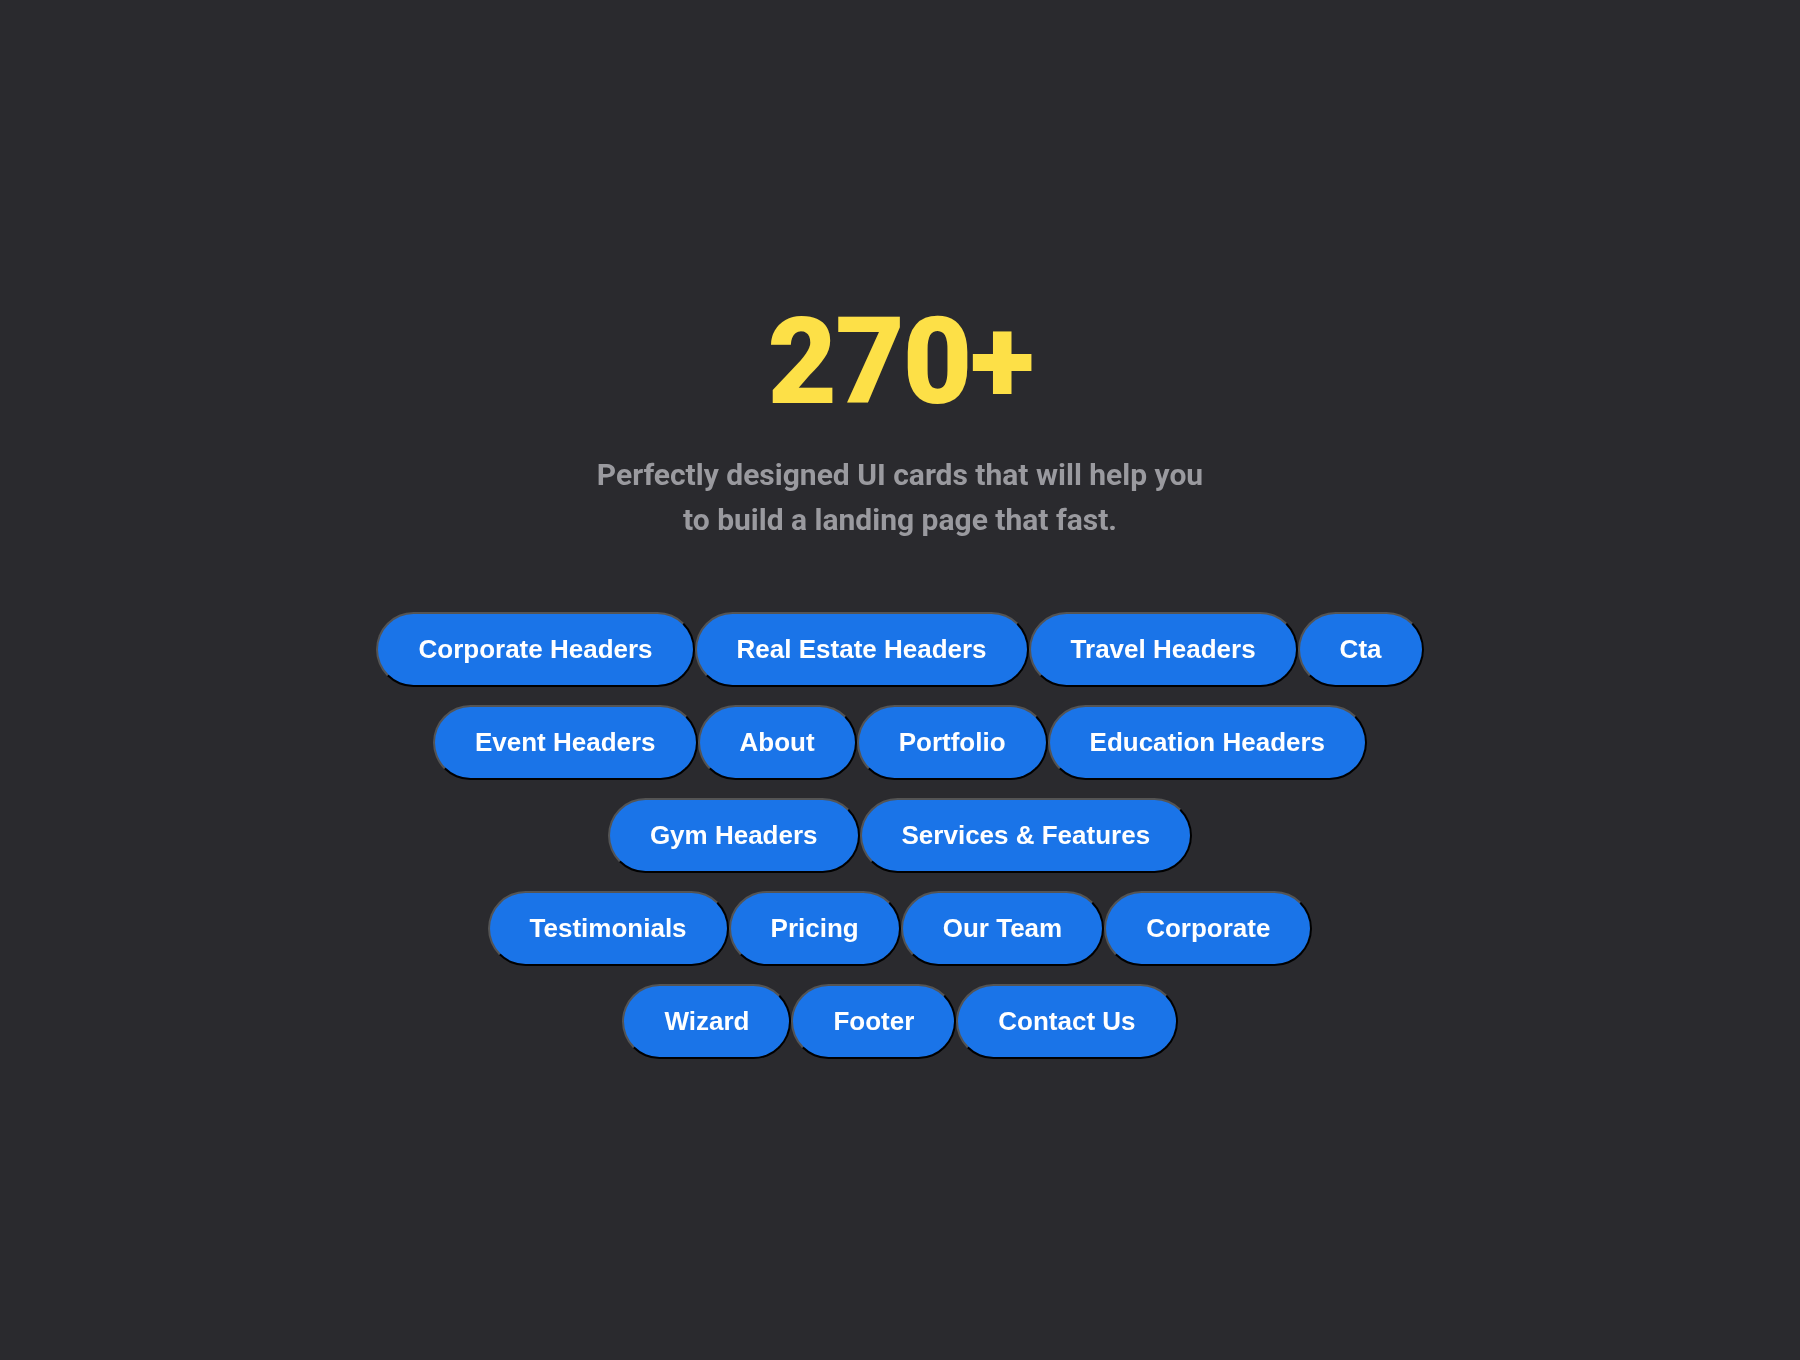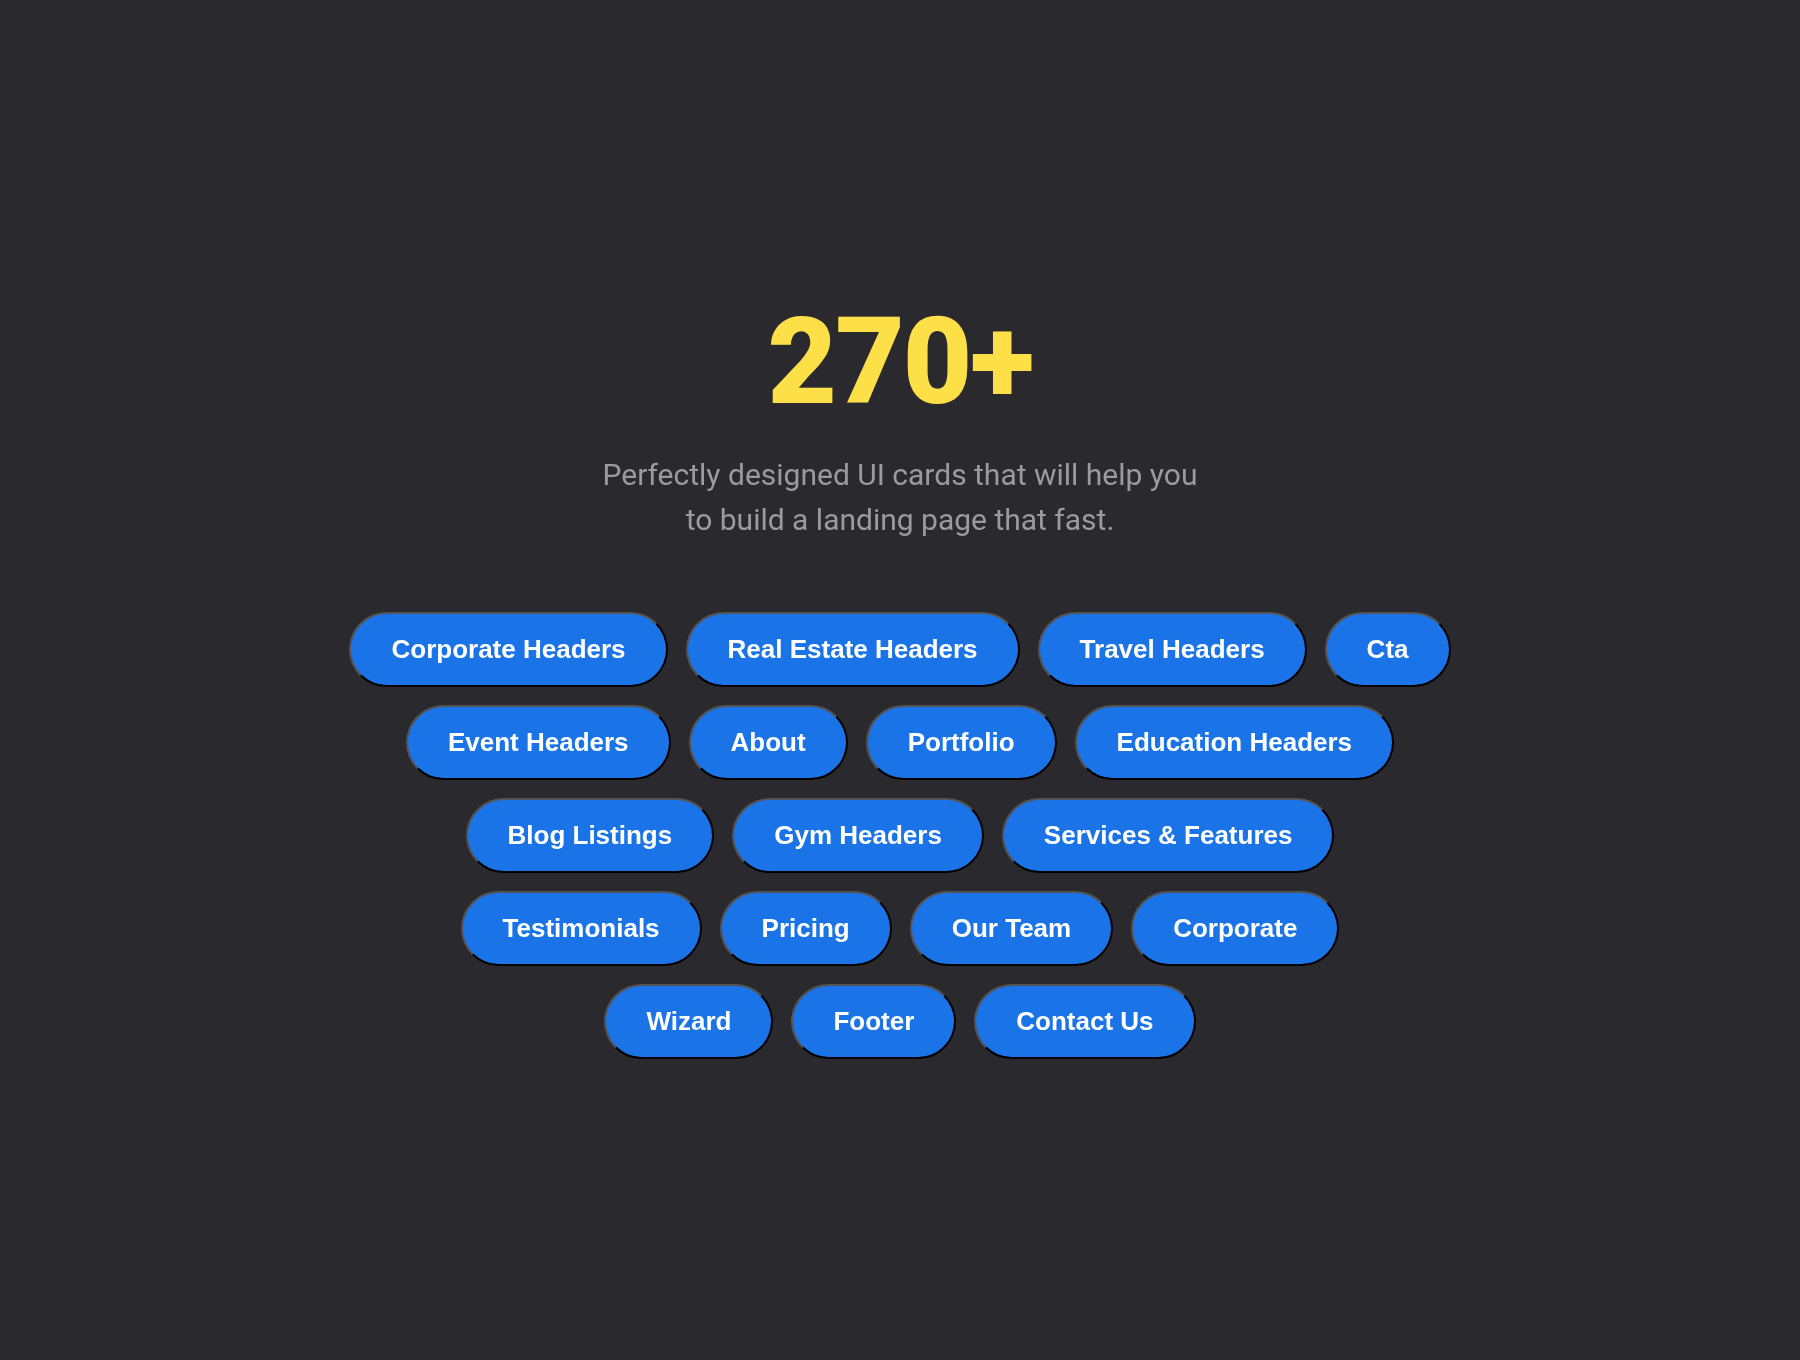--- a/index.html
+++ b/index.html
@@ -31,35 +31,34 @@
       line-height: 1;
       margin-bottom: 30px;
       letter-spacing: -2px;
     }
 
     .subtitle {
       font-size: 30px;
       color: #9a9a9f;
       line-height: 1.5;
       margin-bottom: 70px;
-      font-weight: 400;
+      font-weight: 700;
     }
 
     .tags-wrapper {
       display: flex;
       flex-direction: column;
       align-items: center;
       gap: 18px;
     }
 
     .tag-row {
       display: flex;
       flex-wrap: wrap;
       justify-content: center;
-      gap: 18px;
     }
 
     .tag {
       background-color: #1a74e8;
       color: #ffffff;
       border-radius: 50px;
       padding: 20px 40px;
       font-size: 26px;
       font-weight: 700;
       cursor: pointer;
@@ -87,21 +86,20 @@
         <button class="tag">Travel Headers</button>
         <button class="tag">Cta</button>
       </div>
       <div class="tag-row">
         <button class="tag">Event Headers</button>
         <button class="tag">About</button>
         <button class="tag">Portfolio</button>
         <button class="tag">Education Headers</button>
       </div>
       <div class="tag-row">
-        <button class="tag">Blog Listings</button>
         <button class="tag">Gym Headers</button>
         <button class="tag">Services &amp; Features</button>
       </div>
       <div class="tag-row">
         <button class="tag">Testimonials</button>
         <button class="tag">Pricing</button>
         <button class="tag">Our Team</button>
         <button class="tag">Corporate</button>
       </div>
       <div class="tag-row">

